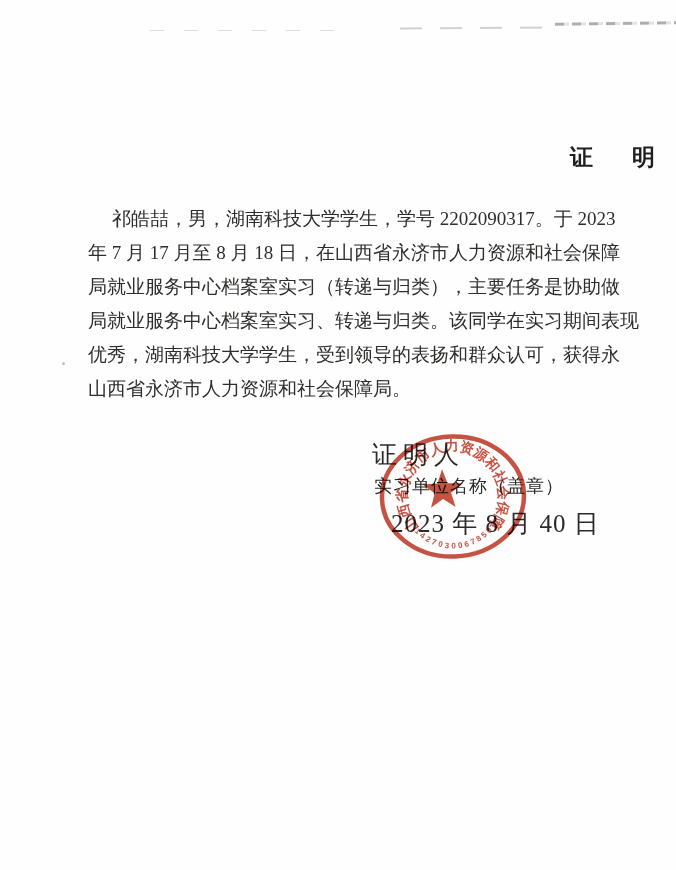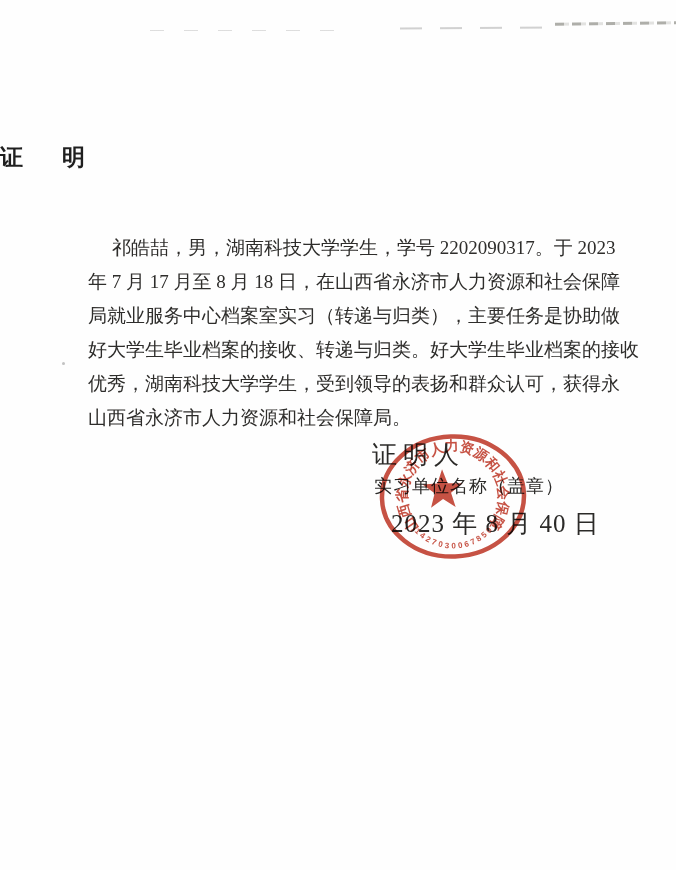--- a/index.html
+++ b/index.html
@@ -30,41 +30,41 @@
   .artifact.a3 {
     left: 555px; top: 22px; width: 121px; height: 3px; opacity: .5;
     background: repeating-linear-gradient(90deg,#5f5f55 0 9px, rgba(95,95,85,.35) 9px 14px, transparent 14px 17px);
     transform: rotate(-0.8deg);
   }
   .artifact.dot1 { left: 62px; top: 362px; width: 3px; height: 3px; background:#9a9a9a; border-radius:50%; opacity:.6; }
 
   .doc-title {
     position: absolute;
     left: 0; top: 142px; width: 663px;
-    text-align: left;
+    text-align: right;
     font-size: 23px;
     font-weight: bold;
     letter-spacing: 8px;
     color: #1f1f1f;
   }
 
   .body-text {
     position: absolute;
     left: 88px; top: 202px; width: 521px;
     font-size: 19px;
     color: #2e2d2b;
   }
   .body-text .line {
     line-height: 34px;
     height: 34px;
     text-align: justify;
     text-align-last: justify;
     white-space: nowrap;
   }
-  .body-text .line.first { text-indent: 24px; margin-top: 29px; }
+  .body-text .line.first { text-indent: 24px; }
   .body-text .line.last { text-align: left; text-align-last: left; }
 
   .sig-line { position: absolute; font-size: 25px; color: #2b2a28; white-space: nowrap; }
   .sig-certifier { left: 372px; top: 438px; letter-spacing: 6px; }
   .sig-unit      { left: 374px; top: 474px; font-size: 18px; letter-spacing: 1px; }
   .sig-date      { left: 391px; top: 507px; letter-spacing: 1px; }
 
   .seal {
     position: absolute;
     left: 375px; top: 431px;
@@ -89,21 +89,21 @@
   <div class="artifact a2"></div>
   <div class="artifact a3"></div>
   <div class="artifact dot1"></div>
 
   <div class="doc-title">证　明</div>
 
   <div class="body-text">
     <div class="line first">祁皓喆，男，湖南科技大学学生，学号 2202090317。于 2023</div>
     <div class="line">年 7 月 17 月至 8 月 18 日，在山西省永济市人力资源和社会保障</div>
     <div class="line">局就业服务中心档案室实习（转递与归类），主要任务是协助做</div>
-    <div class="line">好大学生毕业档案的接收、转递与归类。好大学生毕业档案的接收</div>
+    <div class="line">局就业服务中心档案室实习、转递与归类。该同学在实习期间表现</div>
     <div class="line">优秀，湖南科技大学学生，受到领导的表扬和群众认可，获得永</div>
     <div class="line last">山西省永济市人力资源和社会保障局。</div>
   </div>
 
   <div class="sig-line sig-certifier">证明人</div>
   <div class="sig-line sig-unit">实习单位名称（盖章）</div>
   <div class="sig-line sig-date">2023 年 8 月 40 日</div>
 
   <svg class="seal" viewBox="0 0 156 132" aria-hidden="true">
     <defs>

